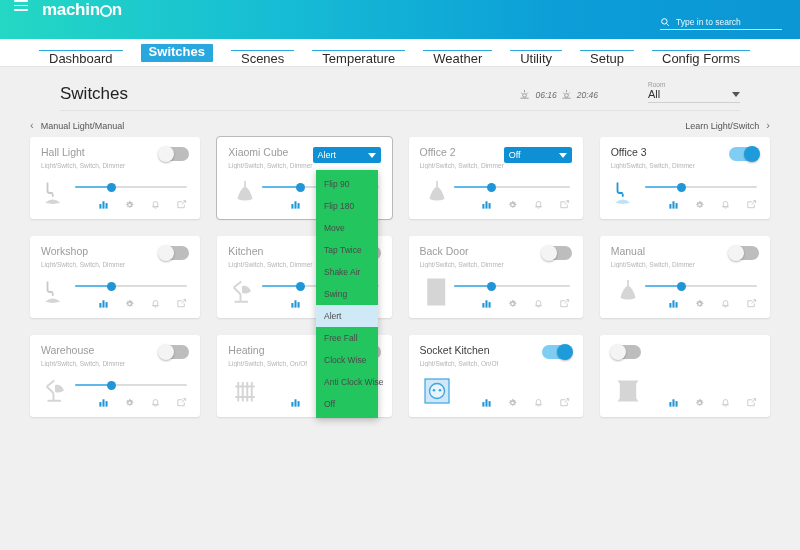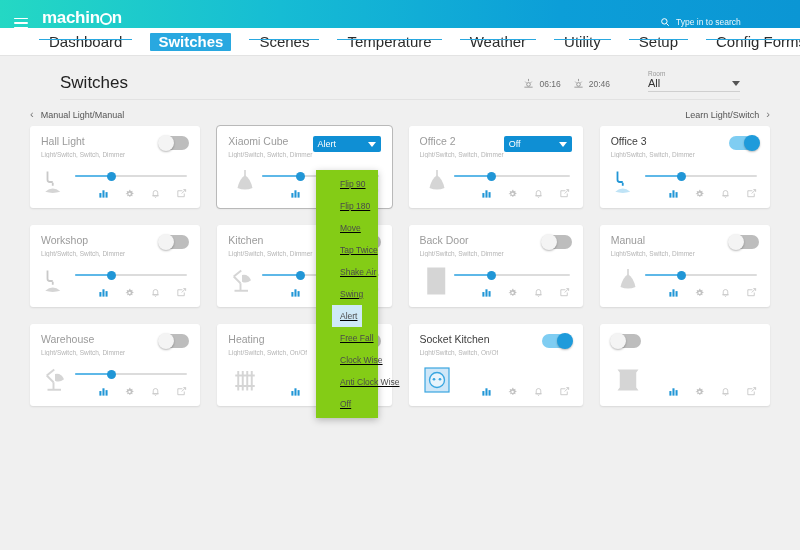--- a/index.html
+++ b/index.html
@@ -5,23 +5,23 @@
   * { box-sizing: border-box; margin: 0; padding: 0; }
   html, body {
     width: 800px; height: 550px;
     font-family: "Liberation Sans", sans-serif;
     background: #f0f0f0;
     overflow: hidden;
   }
 
   
   .topbar {
-    height: 28px;
+    height: 39px;
     background: linear-gradient(90deg, #24d8c4 0%, #16bcd4 35%, #0c9ed8 70%, #0b96d4 100%);
-    display: flex; align-items: flex-end;
+    display: flex; align-items: flex-start;
     padding: 0 14px;
     position: relative;
   }
   .hamburger { width: 14px; display: flex; flex-direction: column; gap: 3px; cursor: pointer; }
   .hamburger span { display: block; height: 1.5px; background: #fff; border-radius: 1px; }
   .logo {
     margin-left: 14px;
     color: #fff;
     font-size: 17px;
     font-weight: bold;
@@ -53,22 +53,22 @@
   .searchbox input::placeholder { color: rgba(255,255,255,0.92); }
 
   
   .navbar {
     height: 28px; background: #fff;
     display: flex; align-items: stretch;
     padding-left: 30px;
     border-bottom: 1px solid #e3e3e3;
   }
   .nav-item {
-    font-size: 15px; color: #2b2b2b;
-    display: flex; align-items: center;
+    font-size: 13px; color: #2b2b2b;
+    display: flex; align-items: flex-start;
     padding: 0 10px;
     margin: 12px 9px;
     position: relative;
     cursor: pointer;
     white-space: nowrap;
   }
   .nav-item::after {
     content: ""; position: absolute;
     left: 0; right: 0; bottom: 3px; height: 1.5px;
     background: #29a8e0;
@@ -84,23 +84,23 @@
 
   
   .page-head {
     padding: 14px 30px 6px 30px;
     display: flex; align-items: flex-end;
     border-bottom: 1px solid #e2e2e2;
     margin: 0 30px;
     padding-left: 0; padding-right: 0;
   }
   .page-title { font-size: 17px; color: #222; font-weight: normal; flex: 1; }
-  .suntimes { display: flex; align-items: center; gap: 12px; margin-bottom: 4px; margin-right: 38px; }
+  .suntimes { display: flex; align-items: center; gap: 4px; margin-bottom: 4px; margin-right: 38px; font-style: italic; }
   .suntime { display: flex; align-items: center; gap: 5px; font-size: 8.5px; color: #6b6b6b; }
-  .roomsel { width: 92px; margin-bottom: 1px; position: relative; }
+  .roomsel { width: 92px; margin-bottom: 1px; position: relative; margin-left: 12px; }
   .roomsel .lbl { font-size: 6.5px; color: #9a9a9a; }
   .roomsel .val {
     font-size: 11px; color: #333;
     border-bottom: 1px solid #cfcfcf;
     padding-bottom: 2px;
     display: flex; align-items: center; justify-content: space-between;
   }
   .caret { width: 0; height: 0; border-left: 4px solid transparent; border-right: 4px solid transparent; border-top: 5px solid #555; }
 
   
@@ -161,25 +161,24 @@
   .sfill { height: 2px; background: #5eb8e8; position: absolute; left: 0; border-radius: 2px; }
   .sknob { width: 9px; height: 9px; border-radius: 50%; background: #2196d6; position: absolute; }
   .acts { display: flex; align-items: center; justify-content: flex-end; gap: 15px; margin-top: 6px; padding-right: 2px; }
   .acts .ic { cursor: pointer; display: flex; }
 
   
   .menu {
     position: absolute;
     left: 316px; top: 170px;
     width: 62px;
-    background: #84cc16;
+    background: #22c55e;
     box-shadow: 0 2px 7px rgba(0,0,0,0.25);
     z-index: 50;
-    padding: 3px 16px;
-    text-decoration: underline;
+    padding: 3px 0;
   }
   .menu-item {
     font-size: 8.5px; color: #4a4a4a;
     padding: 6px 8px;
     cursor: pointer;
     white-space: nowrap;
   }
   .menu-item.hl { background: #cfe9f7; }
 </style>
 </head>

